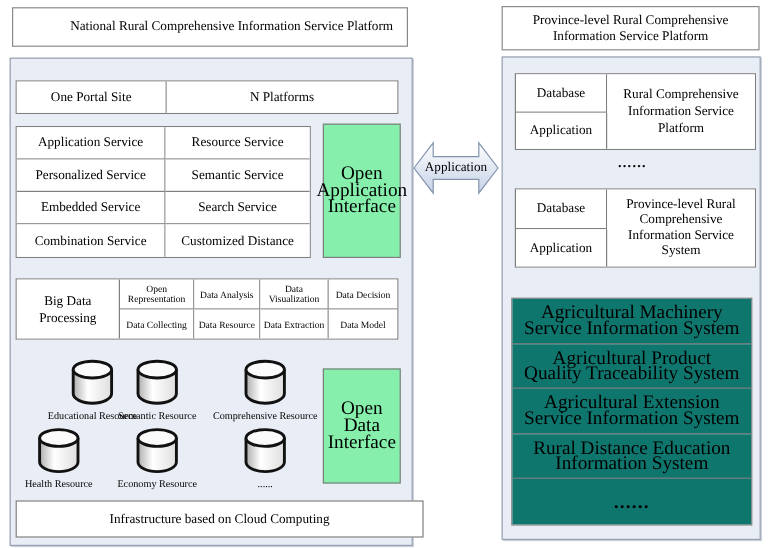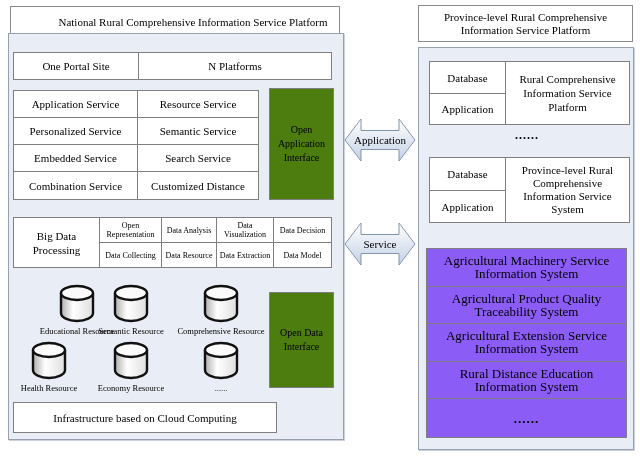--- a/index.html
+++ b/index.html
@@ -11,31 +11,31 @@
   .titlebox{position:absolute;box-sizing:border-box;background:#fff;border:1px solid #8a8a8a;
     display:flex;align-items:center;justify-content:center;text-align:center;font-size:11px;line-height:13px;padding-left:36px;}
   .panel{position:absolute;box-sizing:border-box;background:#e9edf5;border:1px solid #97a0af;
     box-shadow:1px 1px 0 #ccd2dd;}
   .grid{position:absolute;box-sizing:border-box;display:grid;background:#fff;border:1px solid #7f7f7f;}
   .cell{box-sizing:border-box;display:flex;align-items:center;justify-content:center;
     text-align:center;font-size:11px;background:#fff;padding:0 2px;}
   .cell.small{font-size:8px;line-height:9px;}
   .br{border-right:1px solid #7f7f7f;}
   .bb{border-bottom:1px solid #7f7f7f;}
-  .iface{position:absolute;box-sizing:border-box;background:#4d7c0f;border:1px solid #7f7f7f;
-    display:flex;align-items:center;justify-content:center;text-align:center;font-size:10px;line-height:14px;padding:0 6px;}
+  .iface{position:absolute;box-sizing:border-box;background:#86efac;border:1px solid #7f7f7f;
+    display:flex;align-items:center;justify-content:center;text-align:center;font-size:16px;line-height:14px;padding:0 6px;}
   .res{position:absolute;text-align:center;}
   .res svg{display:block;margin:0 auto;}
   .res .lbl{margin-top:3px;font-size:8.5px;line-height:9px;}
   .arrow{position:absolute;width:72px;height:46px;}
   .arrow .lbl{position:absolute;left:0;right:0;top:50%;transform:translateY(-52%);
     text-align:center;font-size:11px;}
   .ellipsis{position:absolute;text-align:center;font-size:12px;font-weight:bold;letter-spacing:1px;}
   .sysrow{box-sizing:border-box;display:flex;align-items:center;justify-content:center;
-    text-align:center;font-size:13px;line-height:13px;background:#8b5cf6;padding:0 8px;}
+    text-align:center;font-size:16px;line-height:13px;background:#0f766e;padding:0 8px;}
 </style>
 </head>
 <body>
 
 <div class="stage">
 
   
   <svg width="0" height="0">
     <defs>
       <linearGradient id="cylGrad" x1="0" y1="0" x2="1" y2="0">
@@ -49,21 +49,21 @@
       </linearGradient>
     </defs>
   </svg>
 
   
   <div class="titlebox" style="left:10px;top:6px;width:330px;height:33px;">
     <span>National Rural Comprehensive Information Service Platform</span>
   </div>
 
   
-  <div class="panel" style="left:8px;top:33px;width:336px;height:407px;">
+  <div class="panel" style="left:8px;top:48px;width:336px;height:407px;">
 
     <div class="grid" style="left:4px;top:18px;width:319px;height:28px;grid-template-columns:125px 1fr;">
       <div class="cell br">One Portal Site</div>
       <div class="cell">N Platforms</div>
     </div>
 
     <div class="grid" style="left:4px;top:56px;width:246px;height:110px;grid-template-columns:124px 1fr;grid-template-rows:repeat(4,1fr);">
       <div class="cell br bb">Application Service</div>
       <div class="cell bb">Resource Service</div>
       <div class="cell br bb">Personalized Service</div>
@@ -127,35 +127,29 @@
     <div class="res" style="left:162px;top:307px;width:100px;">
       <svg width="38" height="40" viewBox="0 0 38 40">
         <path d="M3 9 L3 29 A16 8 0 0 0 35 29 L35 9" fill="url(#cylGrad)" stroke="#111" stroke-width="2.4"></path>
         <ellipse cx="19" cy="9" rx="16" ry="7" fill="#fbfbfb" stroke="#111" stroke-width="2.4"></ellipse>
       </svg>
       <div class="lbl">......</div>
     </div>
 
     <div class="iface" style="left:260px;top:258px;width:65px;height:96px;">Open Data Interface</div>
 
-    <div class="cell" style="position:absolute;left:4px;top:368px;width:264px;height:31px;border:1px solid #7f7f7f;">Infrastructure based on Cloud Computing</div>
+    <div class="cell" style="position:absolute;left:4px;top:368px;width:340px;height:31px;border:1px solid #7f7f7f;">Infrastructure based on Cloud Computing</div>
   </div>
 
   
   <div class="arrow" style="left:344px;top:117px;">
     <svg width="72" height="46" viewBox="0 0 72 46">
       <polygon points="1,23 17,2 17,13.5 55,13.5 55,2 71,23 55,44 55,32.5 17,32.5 17,44" fill="url(#arrowGrad)" stroke="#8494ad" stroke-width="1"></polygon>
     </svg>
     <div class="lbl">Application</div>
-  </div>
-  <div class="arrow" style="left:344px;top:221px;">
-    <svg width="72" height="46" viewBox="0 0 72 46">
-      <polygon points="1,23 17,2 17,13.5 55,13.5 55,2 71,23 55,44 55,32.5 17,32.5 17,44" fill="url(#arrowGrad)" stroke="#8494ad" stroke-width="1"></polygon>
-    </svg>
-    <div class="lbl">Service</div>
   </div>
 
   
   <div class="titlebox" style="left:418px;top:5px;width:215px;height:37px;padding:0 10px;">
     <span>Province-level Rural Comprehensive Information Service Platform</span>
   </div>
 
   
   <div class="panel" style="left:418px;top:47px;width:216px;height:403px;padding-left:42px;">
 

